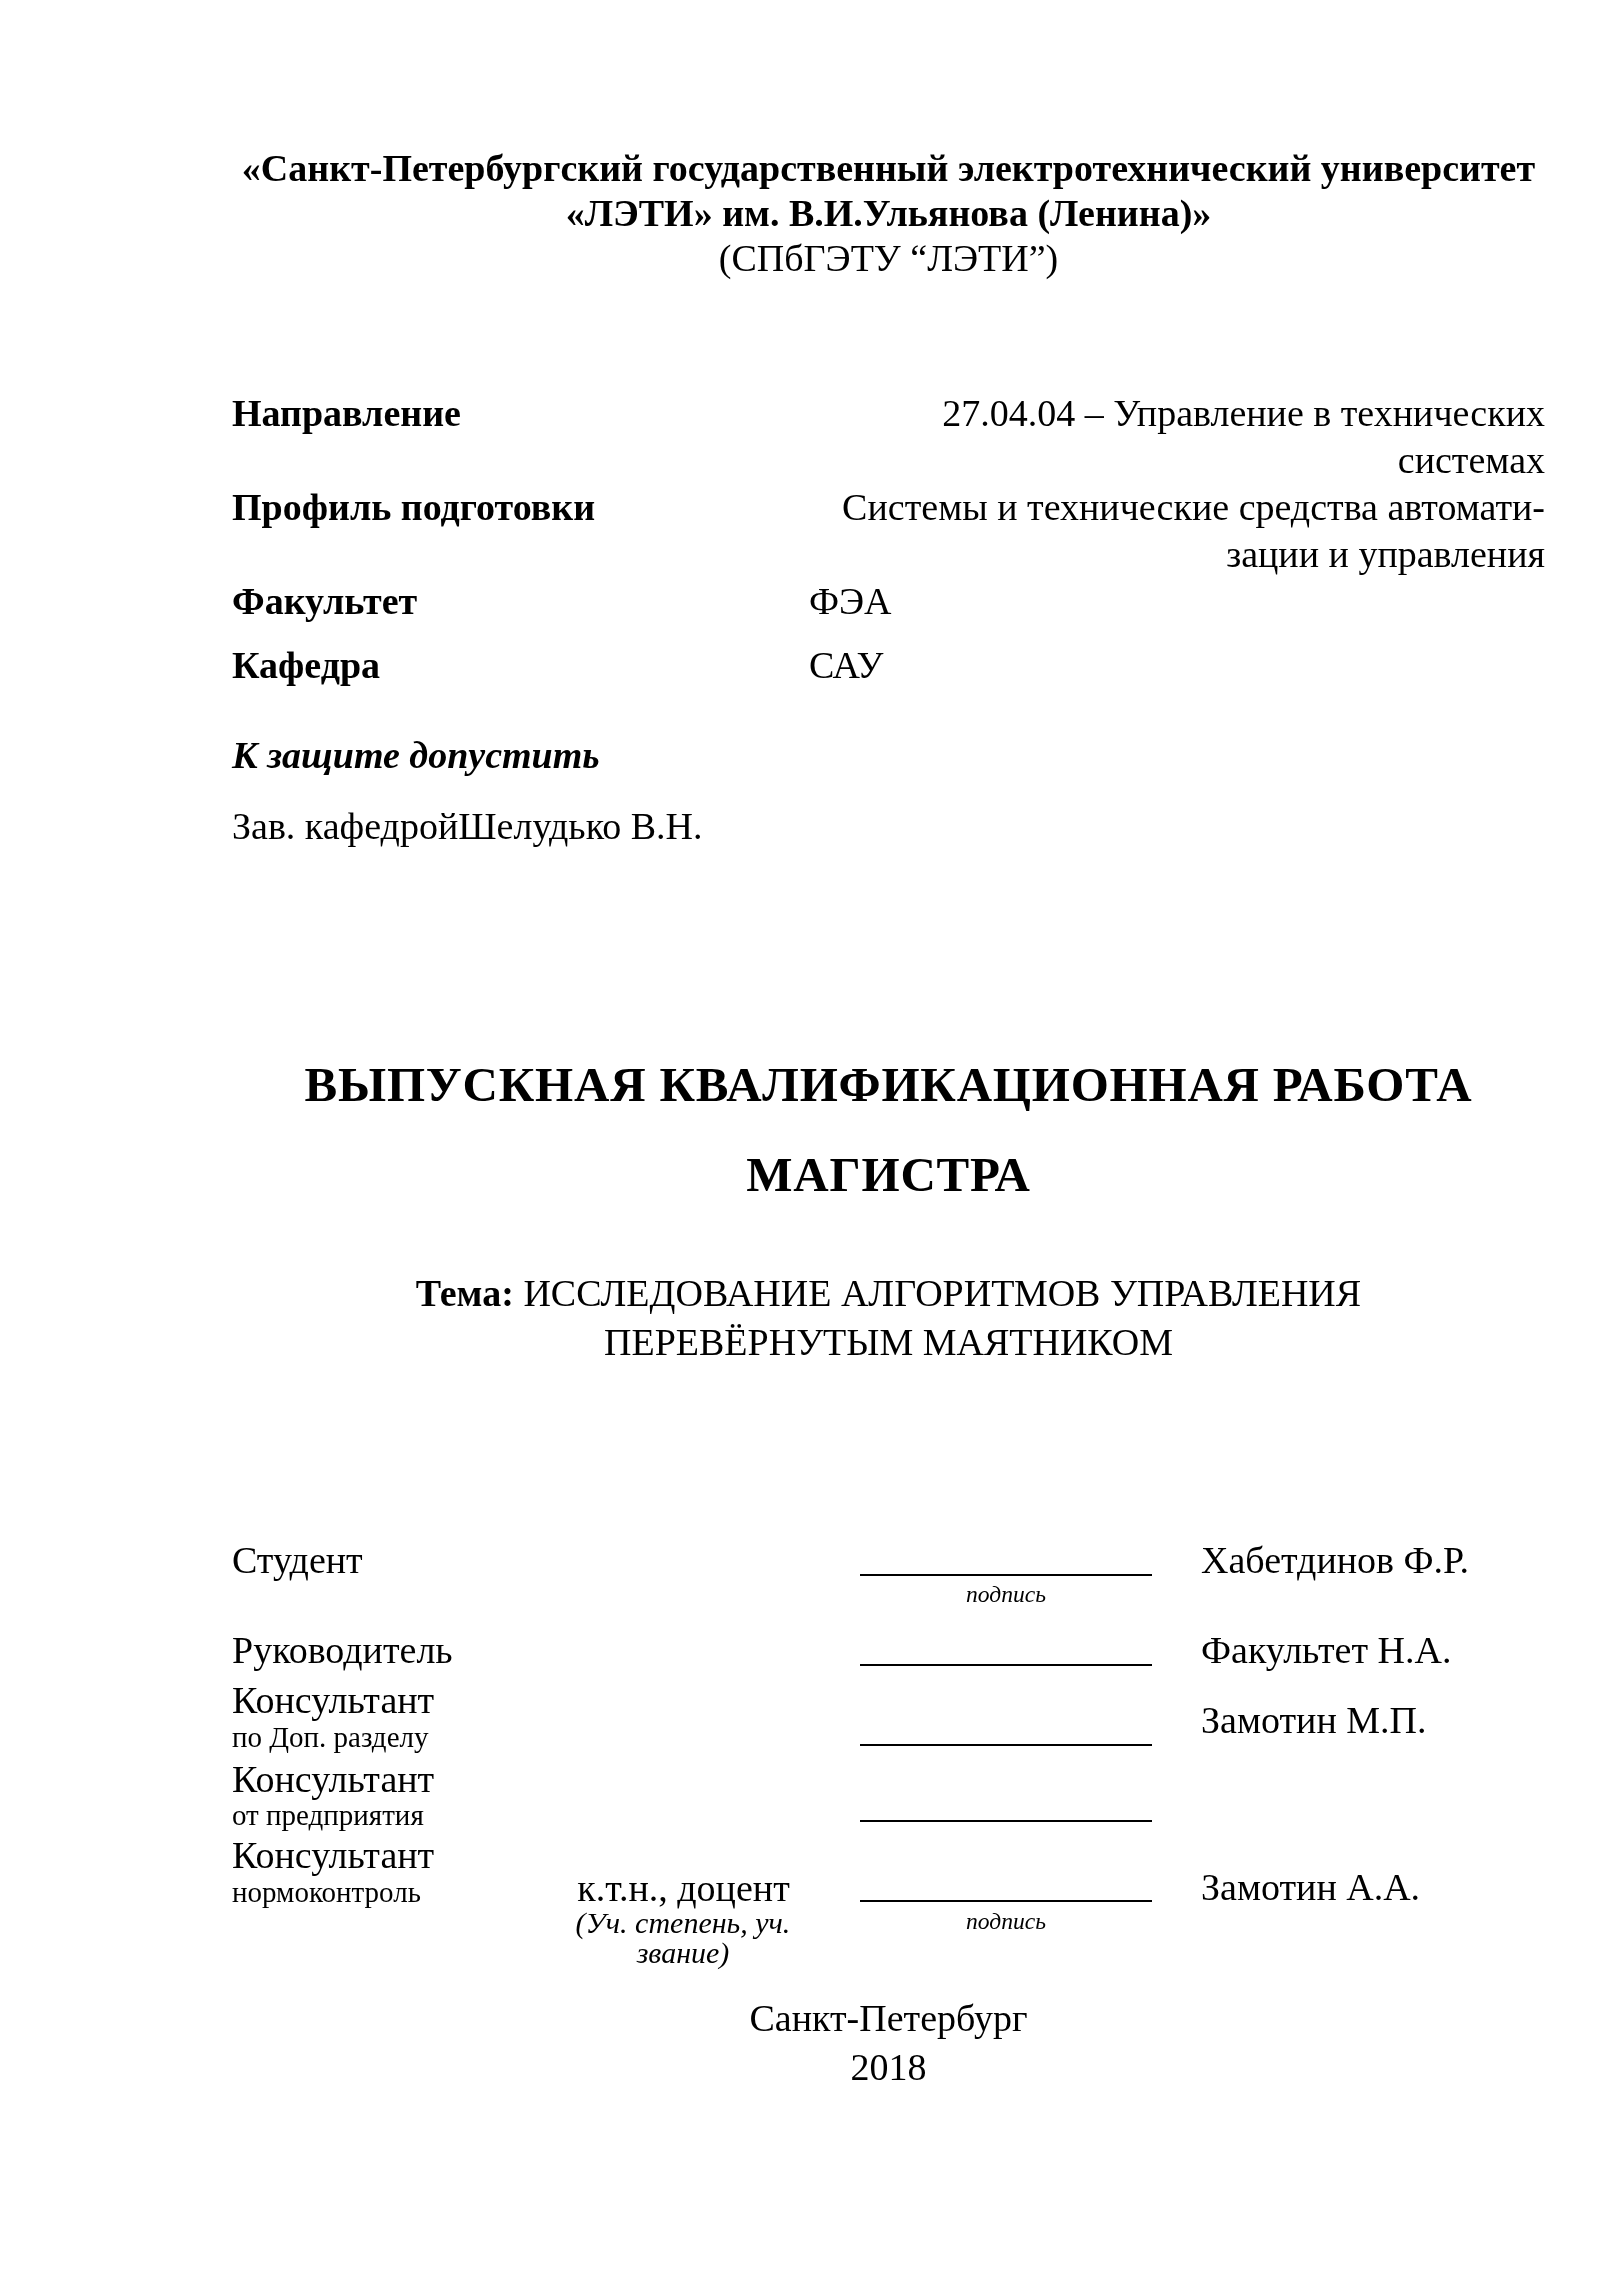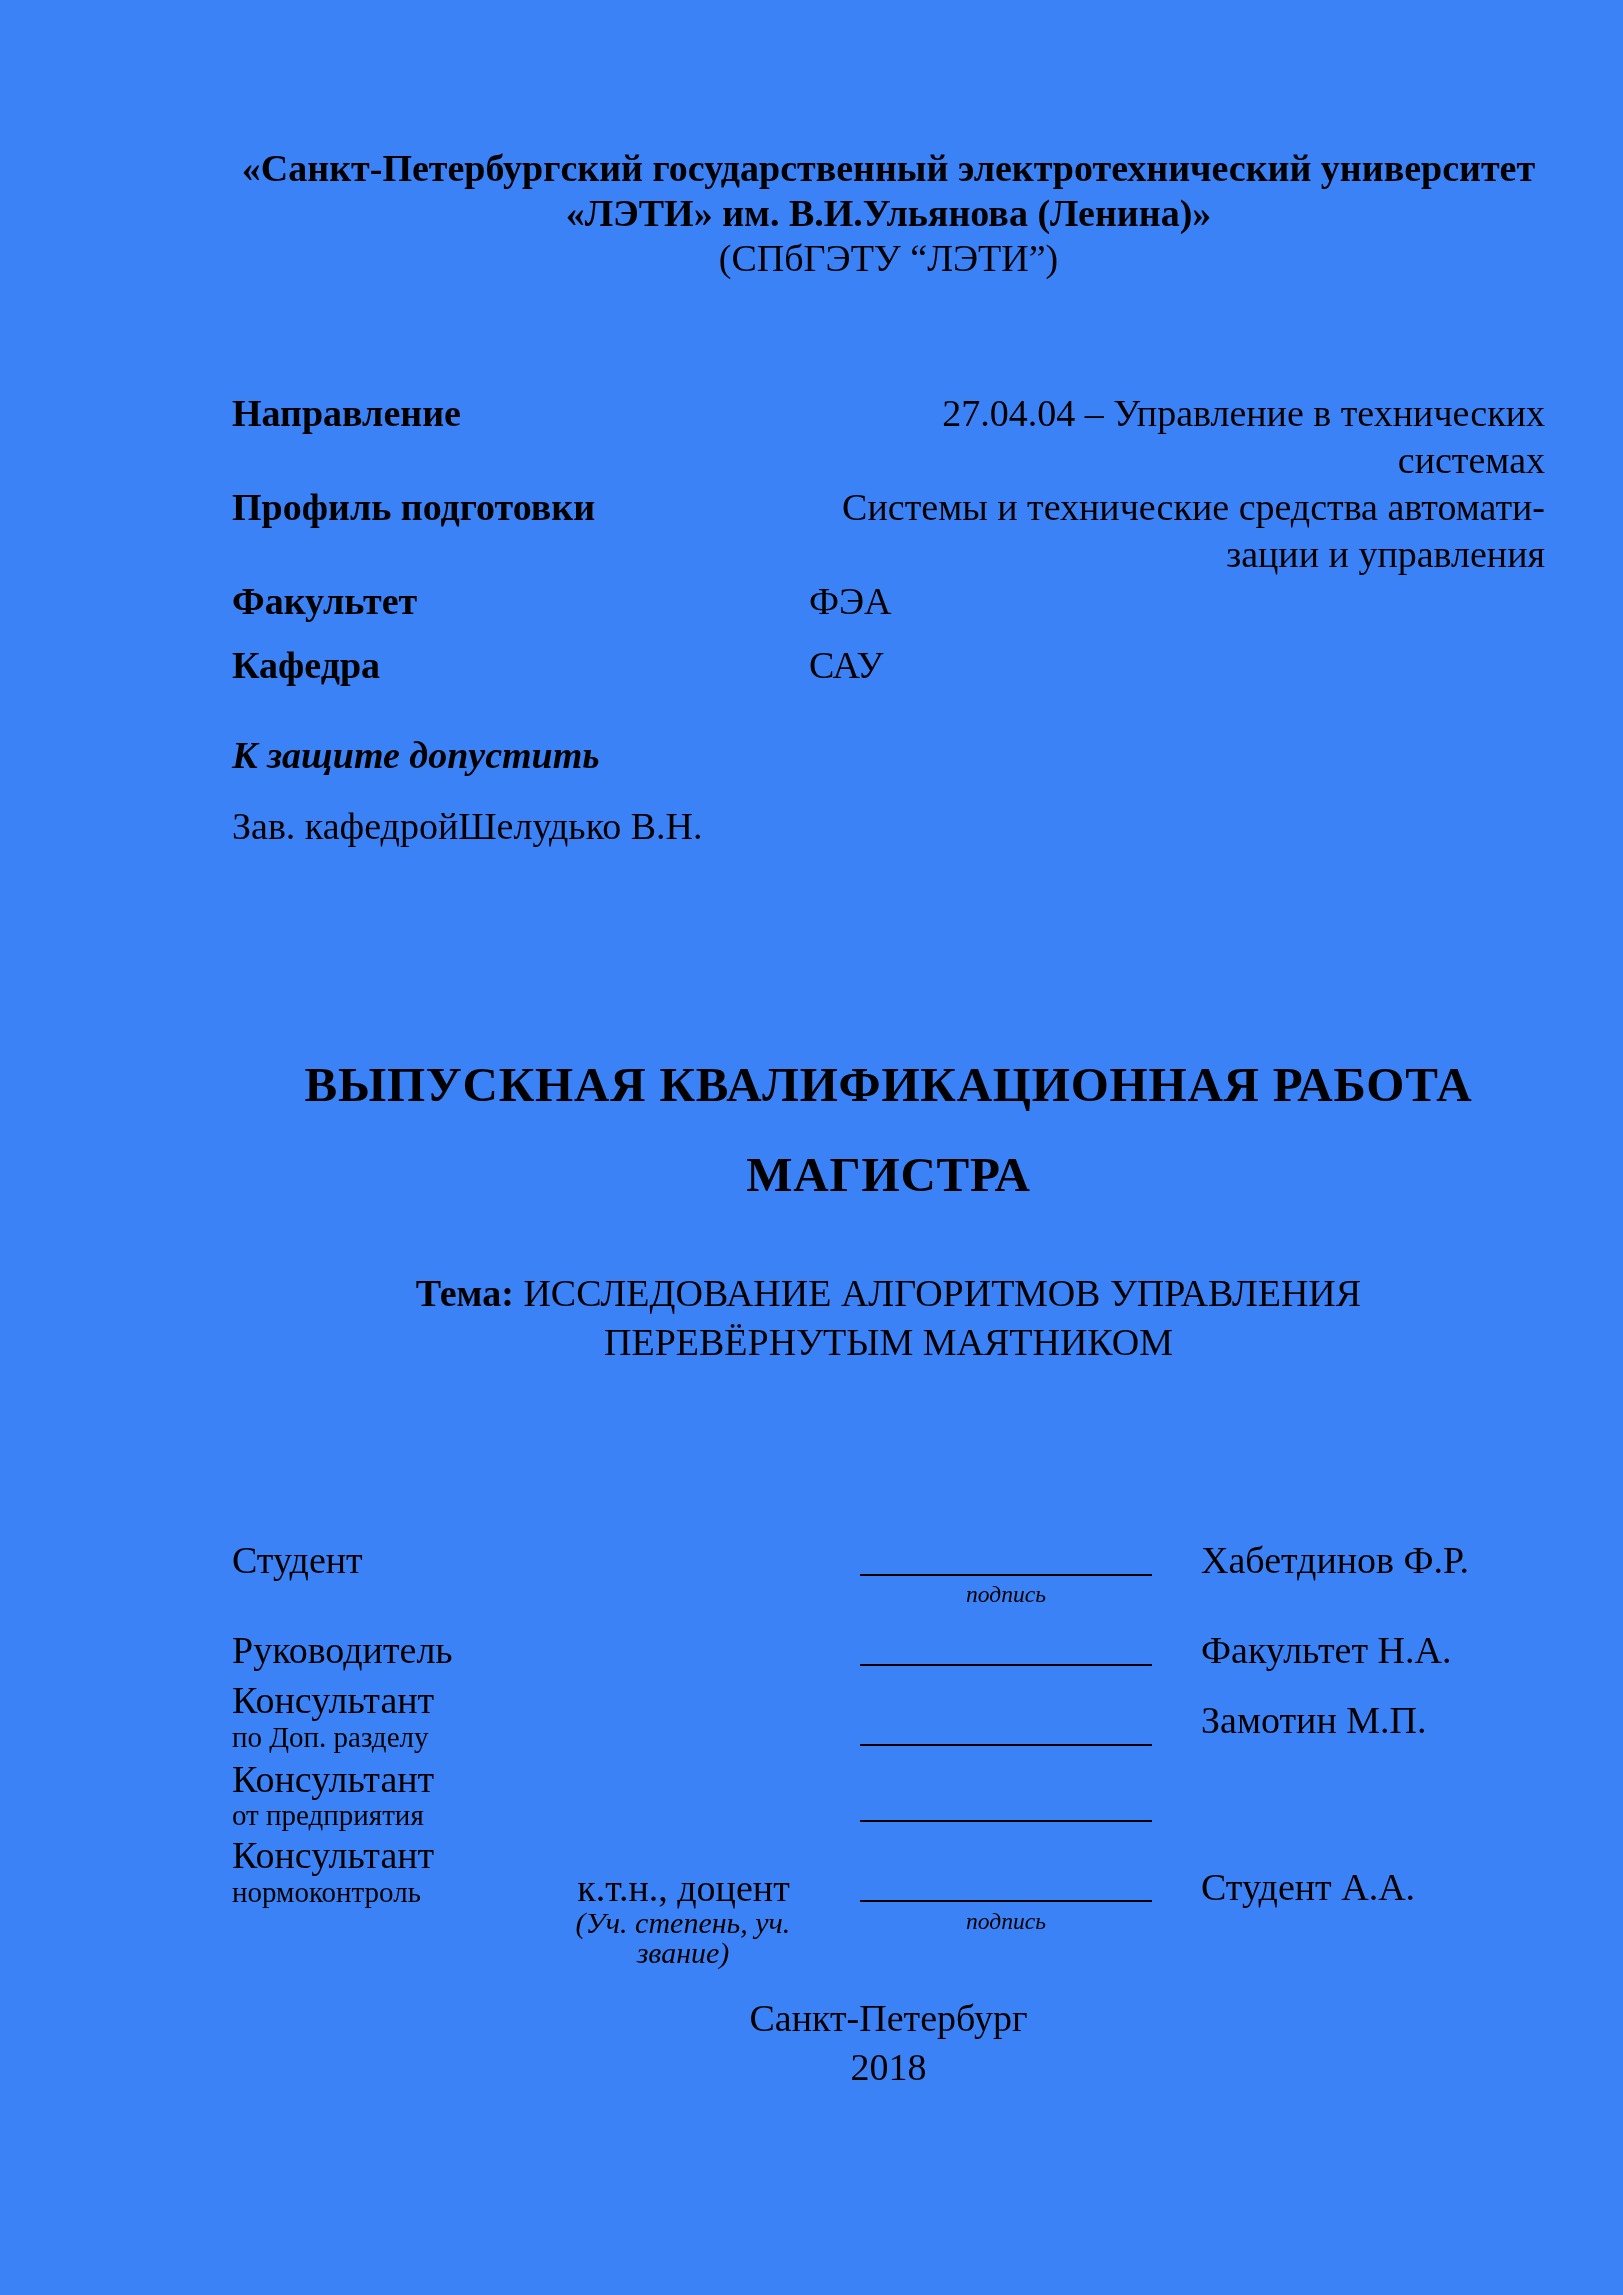--- a/index.html
+++ b/index.html
@@ -1,20 +1,20 @@
 <!DOCTYPE html>
 <html style="font-size:12.6px"><head>
 <meta charset="utf-8">
 <style>
   html,body{margin:0;padding:0;background:#e8e8e8;}
   .page{
     position:relative;
     width:1623px;height:2295px;
     margin:0 auto;
-    background:#3b82f6;
+    background:#ffffff;
     color:#000;
     font-family:"Liberation Serif","DejaVu Serif",serif;
     font-size:38px;
     overflow:hidden;
   }
   .abs{position:absolute;}
   .content-w{left:232px;width:1313px;}
   .center{text-align:center;}
   .bold{font-weight:bold;}
 
@@ -127,21 +127,21 @@
   <div class="abs sig-label" style="left:232px;top:1759px;">Консультант</div>
   <div class="abs sig-note" style="left:232px;top:1799px;">от предприятия</div>
   <div class="abs sig-line" style="left:860px;top:1820px;"></div>
 
   <div class="abs sig-label" style="left:232px;top:1835px;">Консультант</div>
   <div class="abs sig-note" style="left:232px;top:1876px;">нормоконтроль</div>
   <div class="abs sig-degree" style="left:550px;top:1868px;">к.т.н., доцент</div>
   <div class="abs sig-degree-caption" style="left:534px;top:1908px;">(Уч. степень, уч. звание)</div>
   <div class="abs sig-line" style="left:860px;top:1900px;"></div>
   <div class="abs sig-caption" style="left:860px;top:1908px;">подпись</div>
-  <div class="abs sig-name" style="left:1201px;top:1867px;">Студент А.А.</div>
+  <div class="abs sig-name" style="left:1201px;top:1867px;">Замотин А.А.</div>
 
   <div class="abs content-w center footer">
     <span>Санкт-Петербург</span>
     <span class="fy">2018</span>
   </div>
 
 </div>
 
 
 </body></html>

